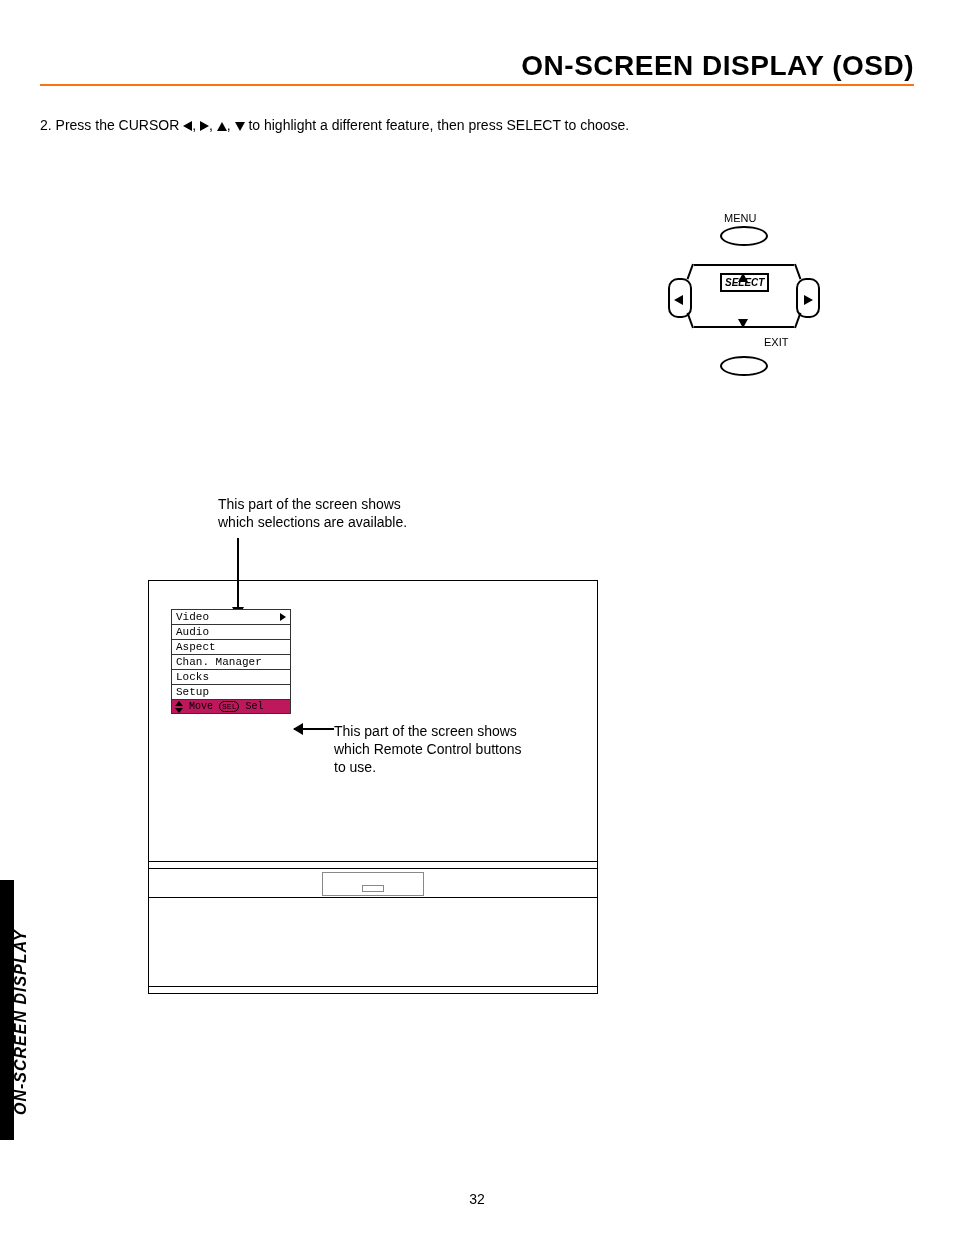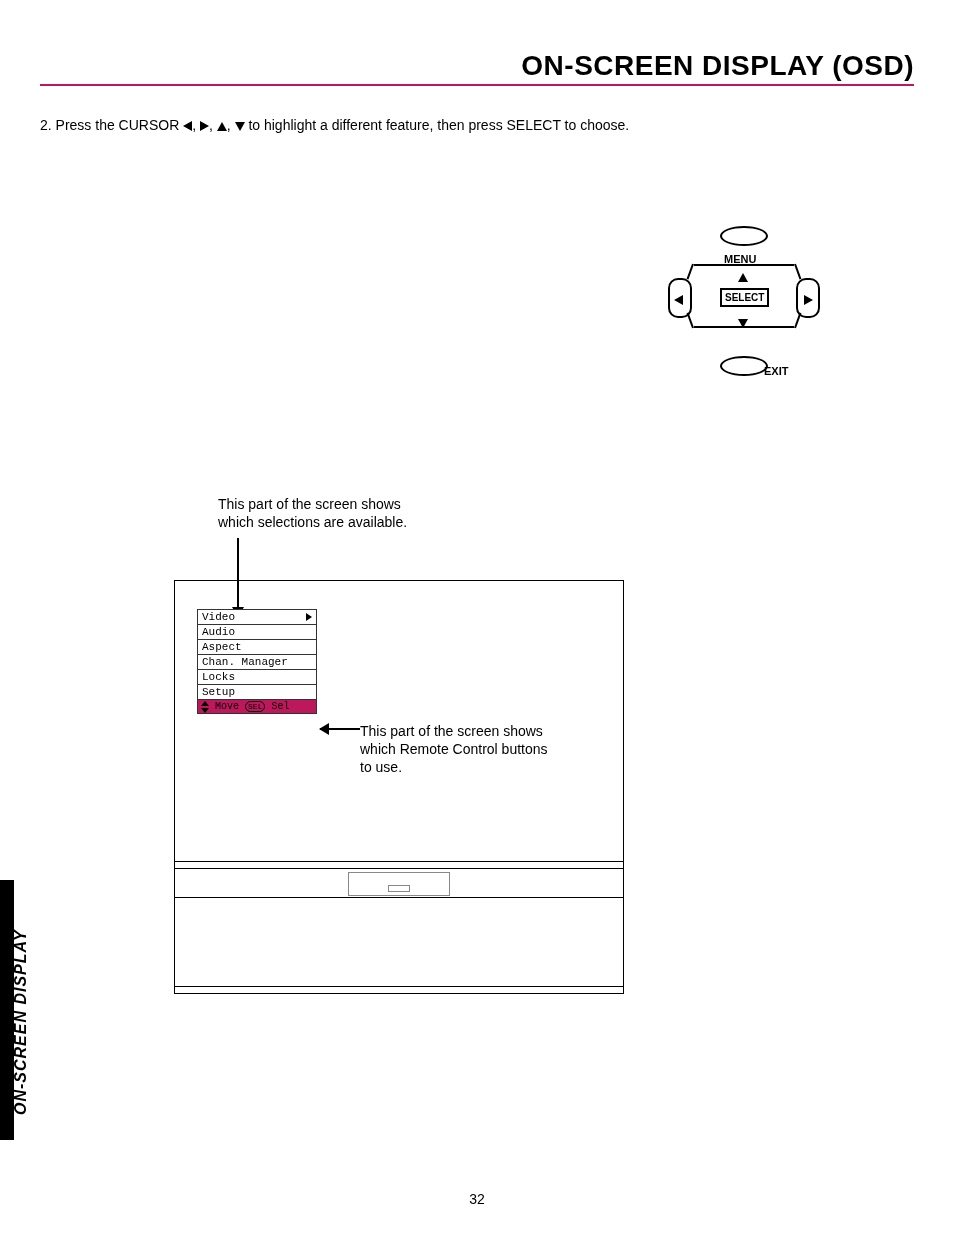--- a/index.html
+++ b/index.html
@@ -14,21 +14,21 @@
     height: 1235px;
     position: relative;
     box-sizing: border-box;
     padding: 50px 40px 40px 40px;
   }
   .page-title {
     text-align: right;
     font-family: Arial, Helvetica, sans-serif;
     font-weight: bold;
     font-size: 28px;
-    border-bottom: 2px solid #be185d;
+    border-bottom: 2px solid #f97316;
     padding-bottom: 2px;
     margin-bottom: 30px;
     letter-spacing: 0.5px;
   }
   .instructions {
     font-size: 14px;
     line-height: 1.4;
   }
   .instructions .item {
     margin-bottom: 20px;
@@ -61,23 +61,22 @@
   .remote-diagram {
     position: absolute;
     right: 130px;
     top: 212px;
     width: 160px;
     height: 180px;
   }
   .remote-label {
     position: absolute;
     font-size: 11px;
-    font-weight: bold;
+    font-weight: normal;
     text-align: center;
-    margin-top: 41px;
   }
   .pill {
     position: absolute;
     width: 44px;
     height: 16px;
     border: 2px solid #000;
     border-radius: 50%/50%;
   }
   .select-box {
     position: absolute;
@@ -122,21 +121,21 @@
     bottom: -1px;
     left: -5px;
     width: 0; height: 0;
     border-left: 6px solid transparent;
     border-right: 6px solid transparent;
     border-top: 10px solid #000;
   }
 
   .tv-outer {
     position: absolute;
-    left: 174px;
+    left: 148px;
     top: 580px;
     width: 450px;
     border: 1.5px solid #000;
     box-sizing: border-box;
   }
   .tv-screen {
     height: 280px;
     position: relative;
   }
   .tv-bar1 { height: 6px; border-top:1.5px solid #000; border-bottom:1.5px solid #000; }
@@ -312,23 +311,23 @@
     <div class="dpad-line" style="left:30px; top:52px; width:100px; height:2px;"></div>
     <div class="dpad-line" style="left:30px; top:114px; width:100px; height:2px;"></div>
     <div class="dpad-line" style="left:28px; top:52px; width:2px; height:16px; transform:rotate(20deg); transform-origin:top;"></div>
     <div class="dpad-line" style="left:130px; top:52px; width:2px; height:16px; transform:rotate(-20deg); transform-origin:top;"></div>
     <div class="dpad-line" style="left:28px; top:100px; width:2px; height:16px; transform:rotate(-20deg); transform-origin:bottom;"></div>
     <div class="dpad-line" style="left:130px; top:100px; width:2px; height:16px; transform:rotate(20deg); transform-origin:bottom;"></div>
 
     <div class="dpad-tri" style="left:74px; top:56px;"><span class="tri tri-up"></span></div>
     <div class="dpad-tri" style="left:74px; top:102px;"><span class="tri tri-down"></span></div>
 
-    <div class="select-box" style="left:56px; top:76px;">SELECT</div>
-
-    <div class="remote-label" style="left:66px; top:112px;padding-left:34px;">EXIT</div>
+    <div class="select-box" style="left:56px; top:61px;font-style:italic;">SELECT</div>
+
+    <div class="remote-label" style="left:66px; top:124px;padding-left:34px;">EXIT</div>
     <div class="pill" style="left:56px; top:144px;"></div>
   </div>
 
   <div class="callout-top">
     <span>This part of the screen shows</span><br>
     <span>which selections are available.</span>
   </div>
   <div class="callout-arrowdown"></div>
 
   <div class="tv-outer">

